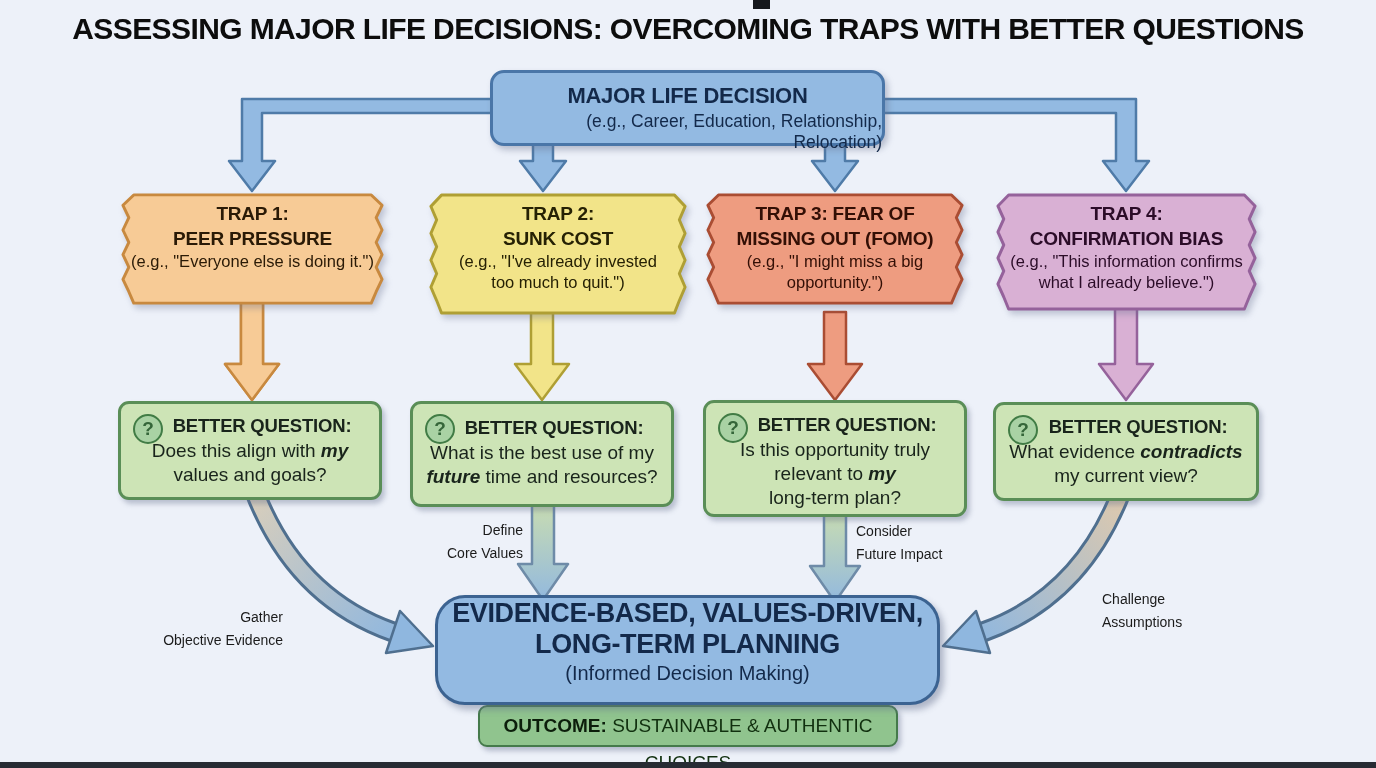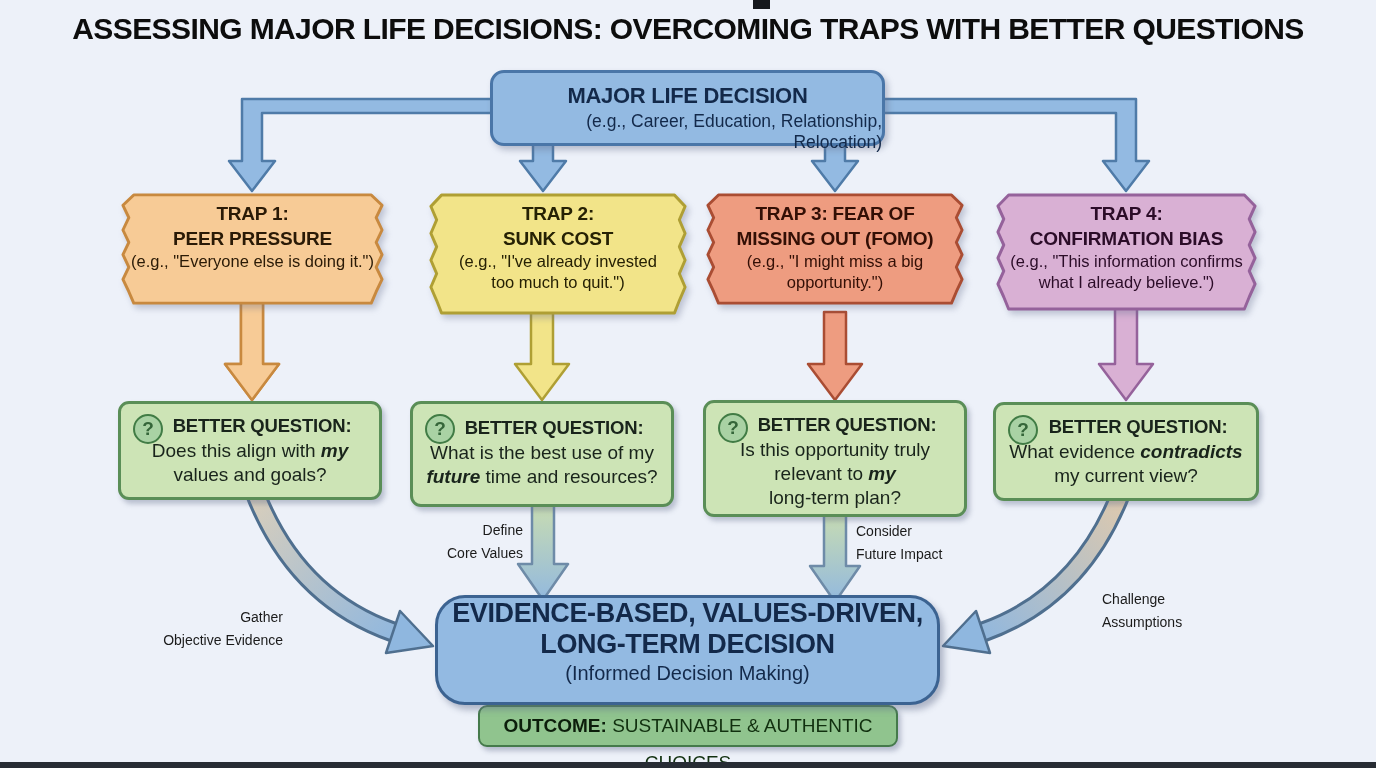--- a/index.html
+++ b/index.html
@@ -250,21 +250,21 @@
   <div>Consider</div>
   <div>Future Impact</div>
 </div>
 <div class="arrow-label lbl-challenge">
   <div>Challenge</div>
   <div>Assumptions</div>
 </div>
 
 <div class="box bottom-box">
   <div class="l">EVIDENCE-BASED, VALUES-DRIVEN,</div>
-  <div class="l">LONG-TERM DECISION</div>
+  <div class="l">LONG-TERM PLANNING</div>
   <div class="s">(Informed Decision Making)</div>
 </div>
 
 <div class="box outcome-bar">
   <span class="b">OUTCOME:</span><span> SUSTAINABLE &amp; AUTHENTIC CHOICES</span>
 </div>
 
 <div class="top-notch"></div>
 <div class="bottom-strip"></div>
 

